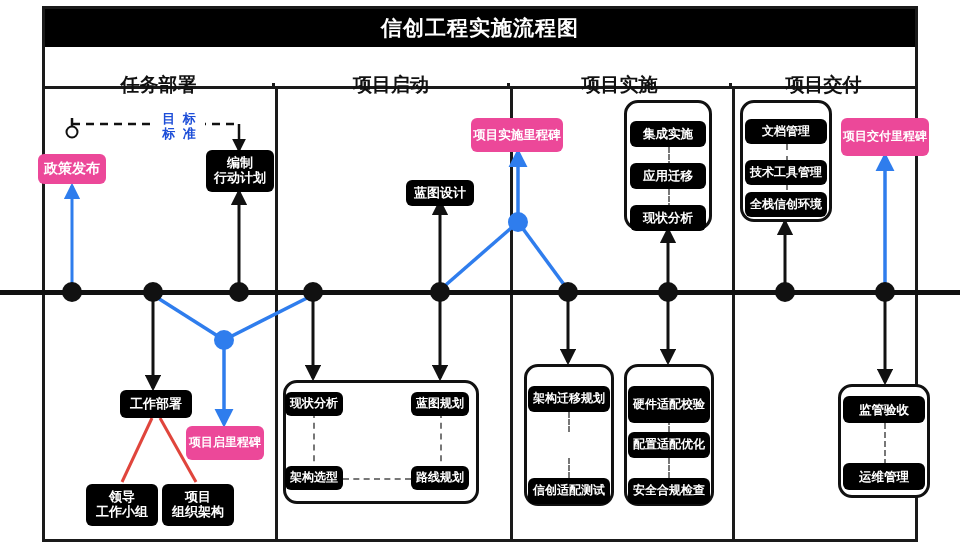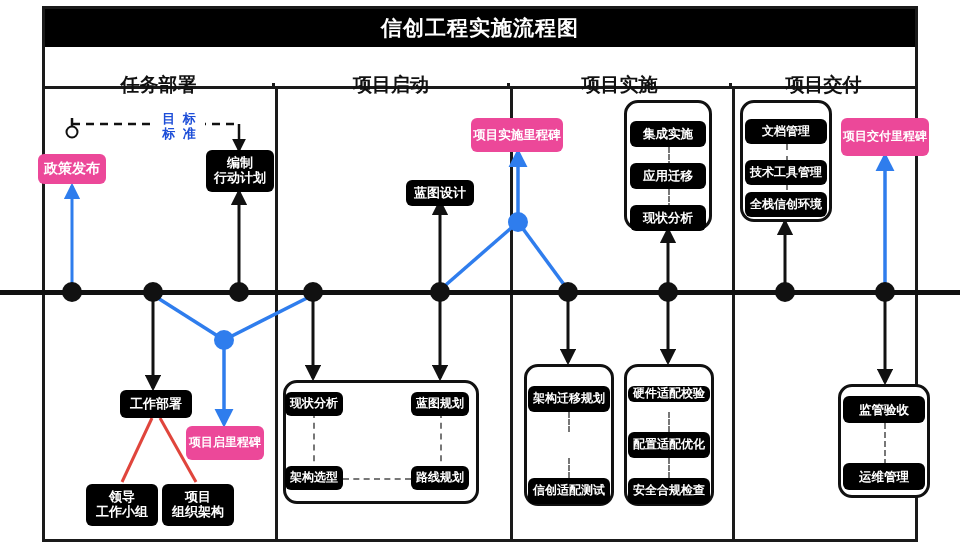--- a/index.html
+++ b/index.html
@@ -210,21 +210,21 @@
   <div class="box red" style="left:528px;top:386px;width:82px;height:26px;font-size:12px">
     <span>架构迁移规划</span>
   </div>
   <div class="box red" style="left:528px;top:478px;width:82px;height:26px;font-size:12px">
     <span>信创适配测试</span>
   </div>
 
   <div class="grp" style="left:624px;top:364px;width:90px;height:142px"></div>
   <div class="dotline" style="left:668px;top:412px;height:20px"></div>
   <div class="dotline" style="left:668px;top:458px;height:20px"></div>
-  <div class="box red" style="left:628px;top:386px;width:82px;height:16px;font-size:12px">
+  <div class="box red" style="left:628px;top:386px;width:82px;height:37px;font-size:12px">
     <span>硬件适配校验</span>
   </div>
   <div class="box red" style="left:628px;top:432px;width:82px;height:26px;font-size:12px">
     <span>配置适配优化</span>
   </div>
   <div class="box red" style="left:628px;top:478px;width:82px;height:26px;font-size:12px">
     <span>安全合规检查</span>
   </div>
 
   <div class="grp" style="left:740px;top:100px;width:92px;height:122px"></div>

